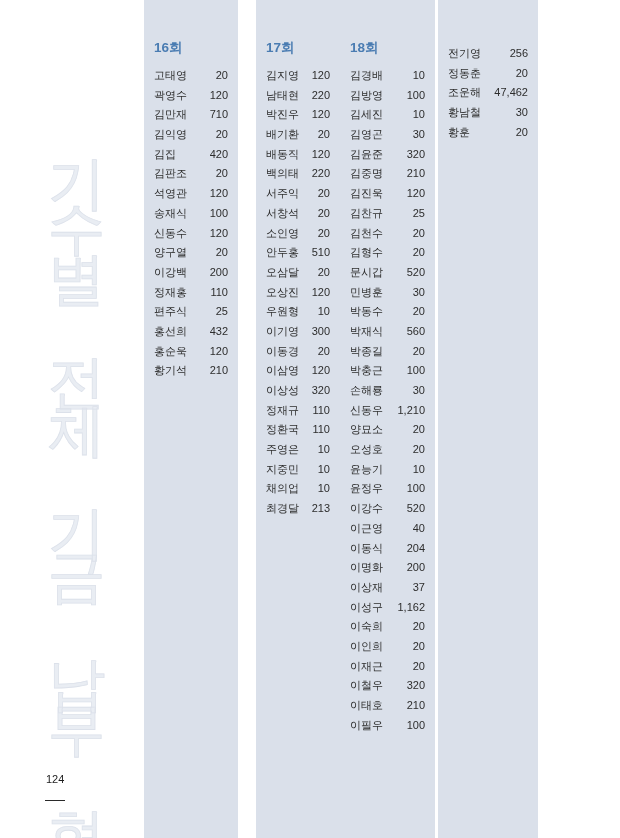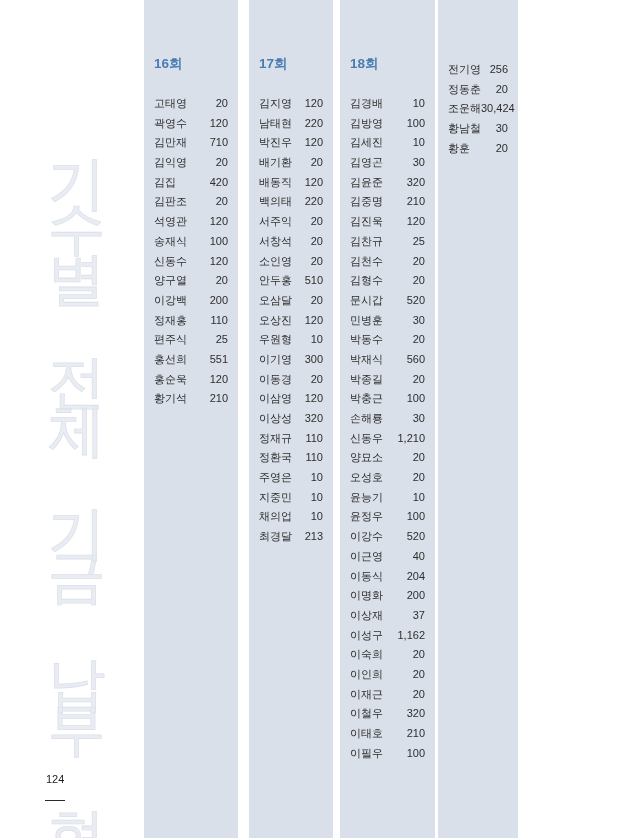--- a/index.html
+++ b/index.html
@@ -22,31 +22,31 @@
     user-select:none;white-space:nowrap;
   }
   .page-number{
     position:absolute;left:45px;top:773px;
     font-size:11px;color:#1d1d1d;
     border-bottom:1.5px solid #2a2a2a;padding:0 1px 15px 1px;
   }
   
   .col{
     position:absolute;top:0;height:838px;background:#dae0ea;
-    box-sizing:border-box;padding:16px 10px;
+    box-sizing:border-box;padding:0 10px;
   }
   .col-1{left:144px;width:94px;}
-  .col-2{left:249px;width:84px;}
+  .col-2{left:256px;width:84px;}
   .col-3{left:340px;width:95px;}
-  .col-4{left:438px;width:80px;}
+  .col-4{left:438px;width:100px;}
   .col-header{
     margin-top:38px;height:20px;line-height:20px;
     font-size:13.5px;font-weight:bold;color:#4a7cb2;
   }
-  .rows{margin-top:20px;}
+  .rows{margin-top:8px;}
   .col-4 .rows{margin-top:44px;}
   .row{
     display:flex;justify-content:space-between;align-items:baseline;
     font-size:11px;color:#2d2d2d;line-height:19.7px;height:19.7px;
     white-space:nowrap;
   }
   .row .nm{text-align:left;}
   .row .val{text-align:right;}
 </style>
 </head>
@@ -111,21 +111,21 @@
         <div class="row">
           <span class="nm">정재홍</span>
           <span class="val">110</span>
         </div>
         <div class="row">
           <span class="nm">편주식</span>
           <span class="val">25</span>
         </div>
         <div class="row">
           <span class="nm">홍선희</span>
-          <span class="val">551</span>
+          <span class="val">432</span>
         </div>
         <div class="row">
           <span class="nm">홍순욱</span>
           <span class="val">120</span>
         </div>
         <div class="row">
           <span class="nm">황기석</span>
           <span class="val">210</span>
         </div>
       </div>
@@ -376,21 +376,21 @@
         <div class="row">
           <span class="nm">전기영</span>
           <span class="val">256</span>
         </div>
         <div class="row">
           <span class="nm">정동춘</span>
           <span class="val">20</span>
         </div>
         <div class="row">
           <span class="nm">조운해</span>
-          <span class="val">30,424</span>
+          <span class="val">47,462</span>
         </div>
         <div class="row">
           <span class="nm">황남철</span>
           <span class="val">30</span>
         </div>
         <div class="row">
           <span class="nm">황훈</span>
           <span class="val">20</span>
         </div>
       </div>

